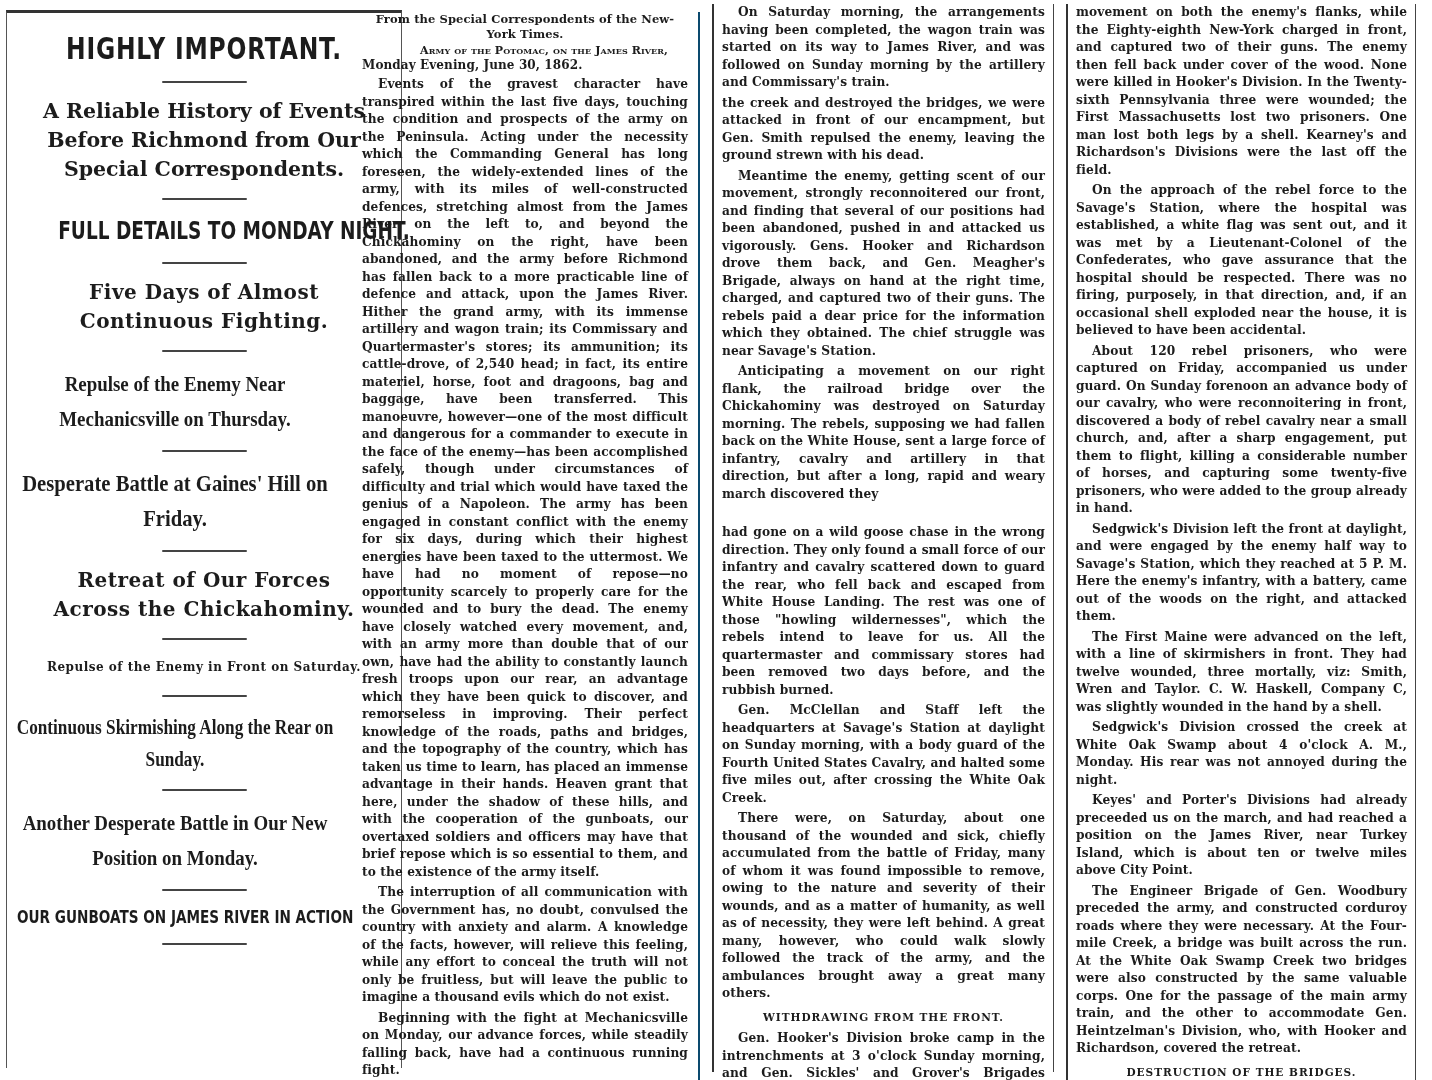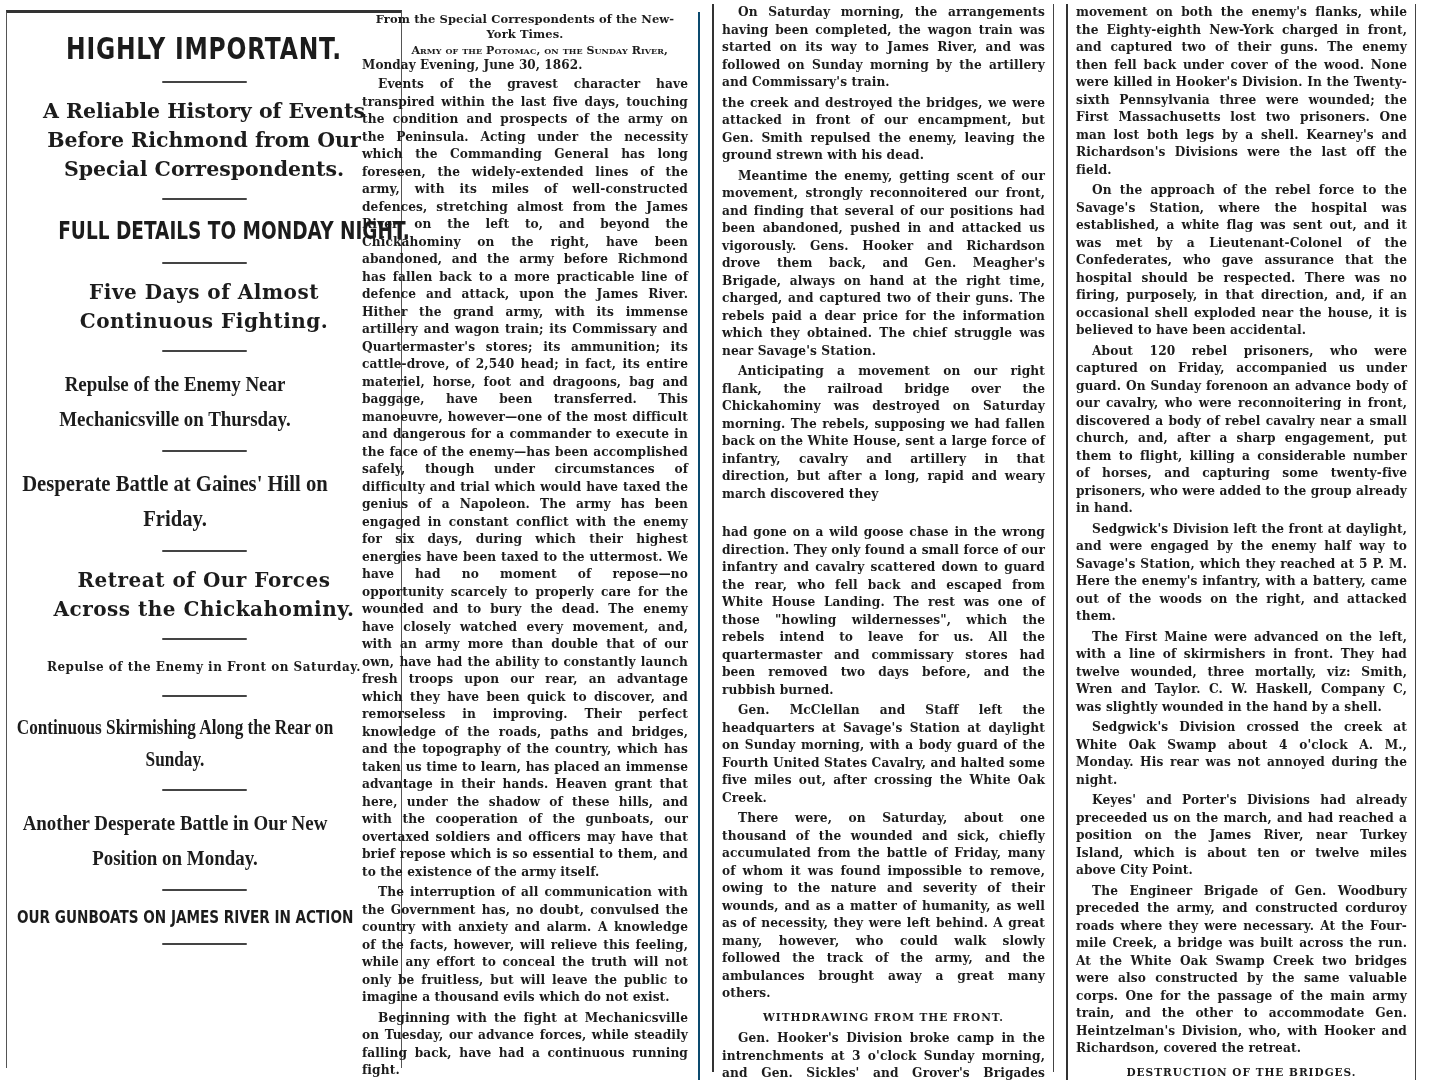--- a/index.html
+++ b/index.html
@@ -60,25 +60,25 @@
   <div class="hl hl-cond" style="width:390px;margin-left:-27px;font-size:20px;line-height:32px">Continuous Skirmishing Along the Rear on Sunday.</div>
   <div class="rule"></div>
   <div class="hl hl-cond" style="width:380px;margin-left:-22px">Another Desperate Battle in Our New Position on Monday.</div>
   <div class="rule"></div>
   <div class="hl hl-caps" style="margin-left:-30px;width:400px">OUR GUNBOATS ON JAMES RIVER IN ACTION</div>
   <div class="rule"></div>
 </div>
 
 <div id="col2" class="col body-col">
   <div class="attrib">From the Special Correspondents of the New-York Times.</div>
-  <div class="dateline">Army of the Potomac, on the Sunday River,</div>
+  <div class="dateline">Army of the Potomac, on the James River,</div>
   <div class="dateline2">Monday Evening, June 30, 1862.</div>
   <p class="p">Events of the gravest character have transpired within the last five days, touching the condition and prospects of the army on the Peninsula. Acting under the necessity which the Commanding General has long foreseen, the widely-extended lines of the army, with its miles of well-constructed defences, stretching almost from the James River on the left to, and beyond the Chickahominy on the right, have been abandoned, and the army before Richmond has fallen back to a more practicable line of defence and attack, upon the James River. Hither the grand army, with its immense artillery and wagon train; its Commissary and Quartermaster's stores; its ammunition; its cattle-drove, of 2,540 head; in fact, its entire materiel, horse, foot and dragoons, bag and baggage, have been transferred. This manoeuvre, however—one of the most difficult and dangerous for a commander to execute in the face of the enemy—has been accomplished safely, though under circumstances of difficulty and trial which would have taxed the genius of a Napoleon. The army has been engaged in constant conflict with the enemy for six days, during which their highest energies have been taxed to the uttermost. We have had no moment of repose—no opportunity scarcely to properly care for the wounded and to bury the dead. The enemy have closely watched every movement, and, with an army more than double that of our own, have had the ability to constantly launch fresh troops upon our rear, an advantage which they have been quick to discover, and remorseless in improving. Their perfect knowledge of the roads, paths and bridges, and the topography of the country, which has taken us time to learn, has placed an immense advantage in their hands. Heaven grant that here, under the shadow of these hills, and with the cooperation of the gunboats, our overtaxed soldiers and officers may have that brief repose which is so essential to them, and to the existence of the army itself.</p>
   <p class="p">The interruption of all communication with the Government has, no doubt, convulsed the country with anxiety and alarm. A knowledge of the facts, however, will relieve this feeling, while any effort to conceal the truth will not only be fruitless, but will leave the public to imagine a thousand evils which do not exist.</p>
-  <p class="p">Beginning with the fight at Mechanicsville on Tuesday, our advance forces, while steadily falling back, have had a continuous running fight.</p>
+  <p class="p">Beginning with the fight at Mechanicsville on Monday, our advance forces, while steadily falling back, have had a continuous running fight.</p>
 
 </div>
 
 <div id="col3" class="col body-col">
   <p class="p">On Saturday morning, the arrangements having been completed, the wagon train was started on its way to James River, and was followed on Sunday morning by the artillery and Commissary's train.</p>
   <p class="p noindent">the creek and destroyed the bridges, we were attacked in front of our encampment, but Gen. Smith repulsed the enemy, leaving the ground strewn with his dead.</p>
   <p class="p">Meantime the enemy, getting scent of our movement, strongly reconnoitered our front, and finding that several of our positions had been abandoned, pushed in and attacked us vigorously. Gens. Hooker and Richardson drove them back, and Gen. Meagher's Brigade, always on hand at the right time, charged, and captured two of their guns. The rebels paid a dear price for the information which they obtained. The chief struggle was near Savage's Station.</p>
   <p class="p">Anticipating a movement on our right flank, the railroad bridge over the Chickahominy was destroyed on Saturday morning. The rebels, supposing we had fallen back on the White House, sent a large force of infantry, cavalry and artillery in that direction, but after a long, rapid and weary march discovered they</p>
   <div class="gap"></div>
   <p class="p noindent">had gone on a wild goose chase in the wrong direction. They only found a small force of our infantry and cavalry scattered down to guard the rear, who fell back and escaped from White House Landing. The rest was one of those "howling wildernesses", which the rebels intend to leave for us. All the quartermaster and commissary stores had been removed two days before, and the rubbish burned.</p>

